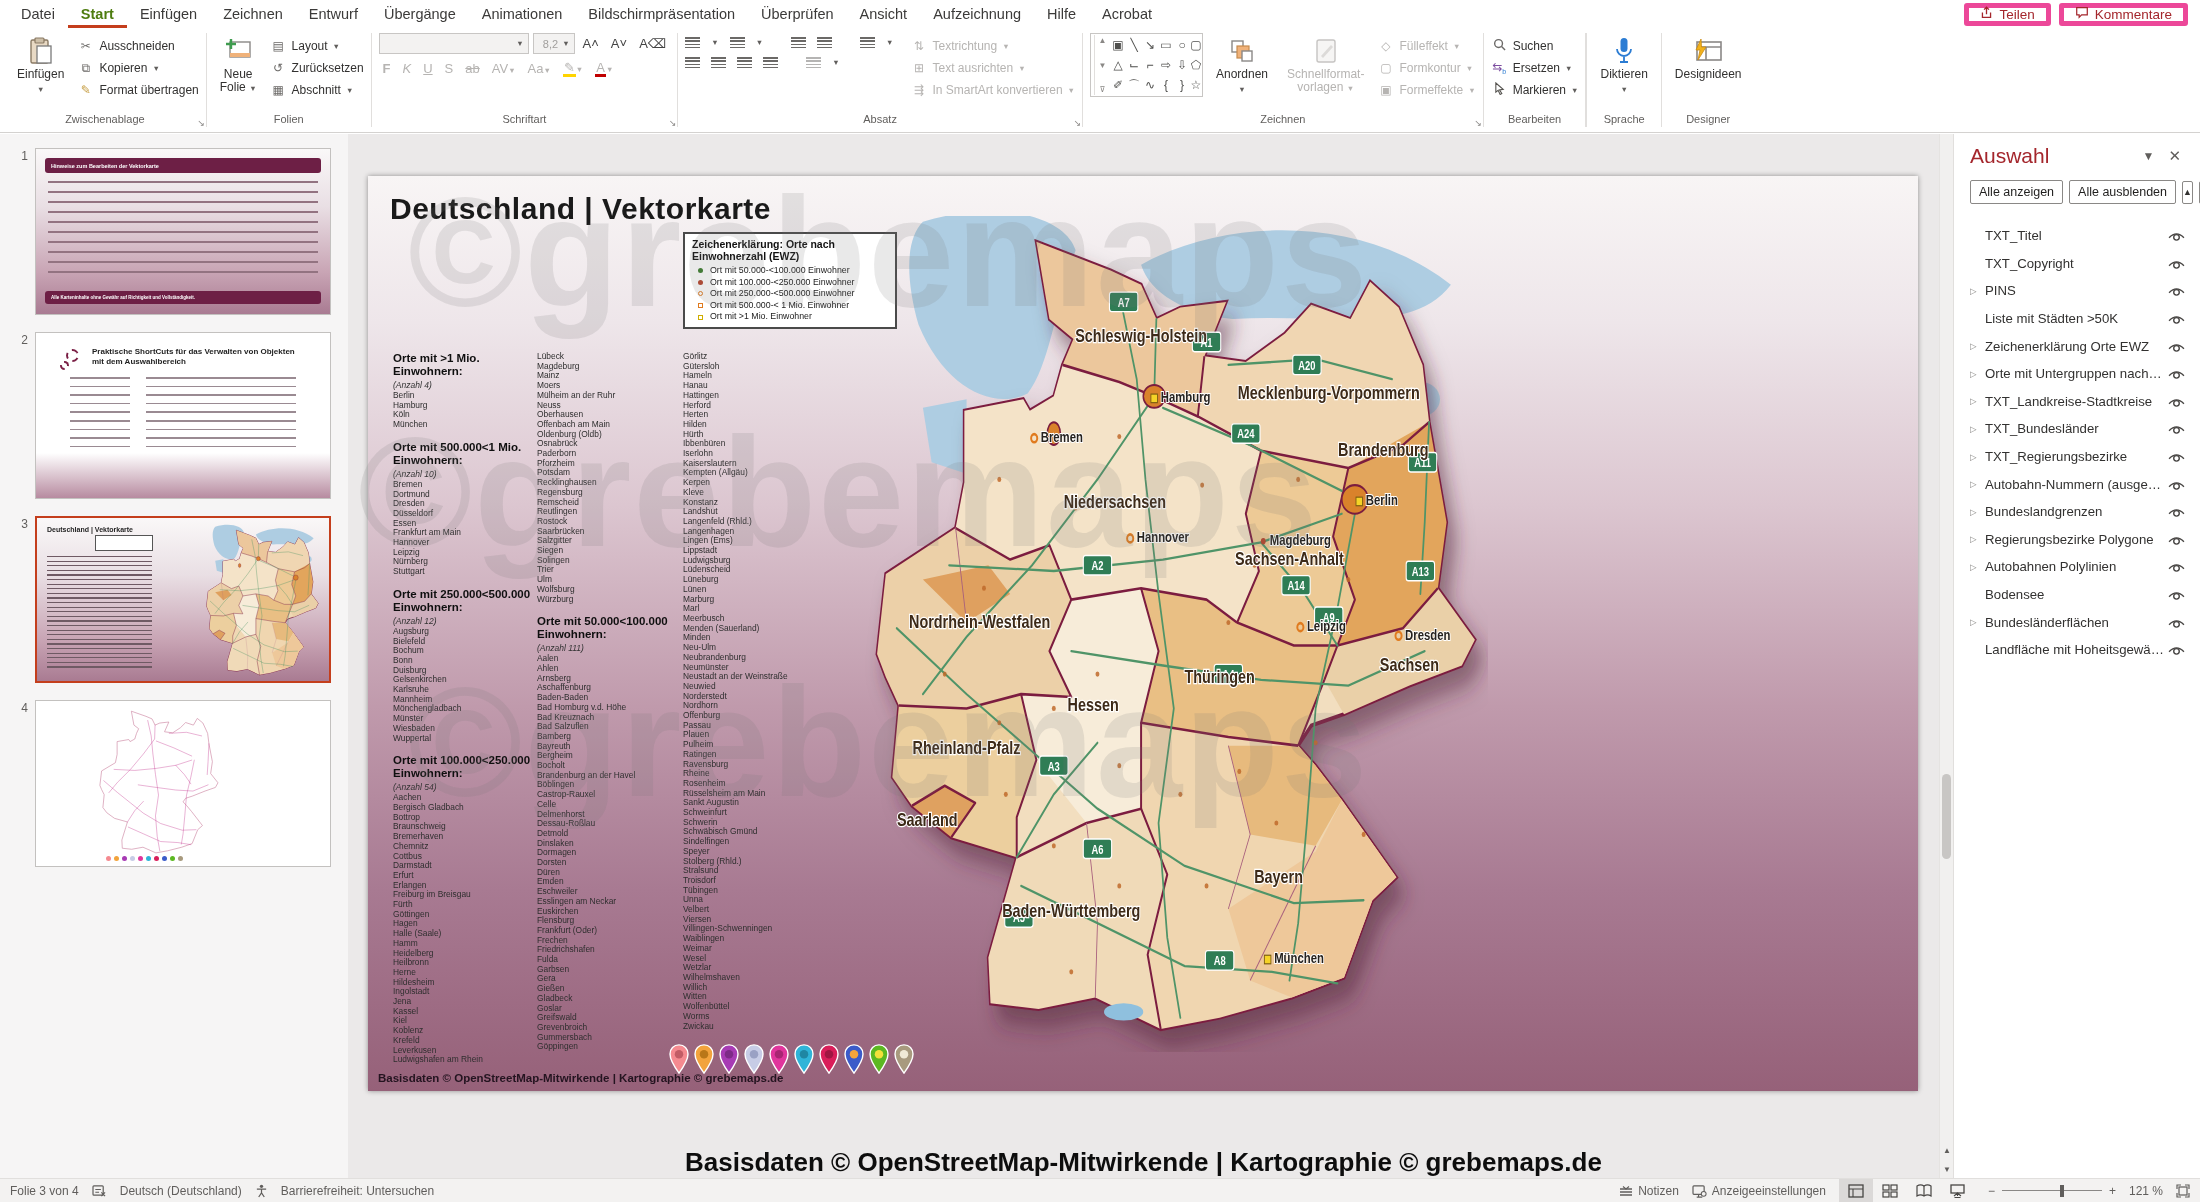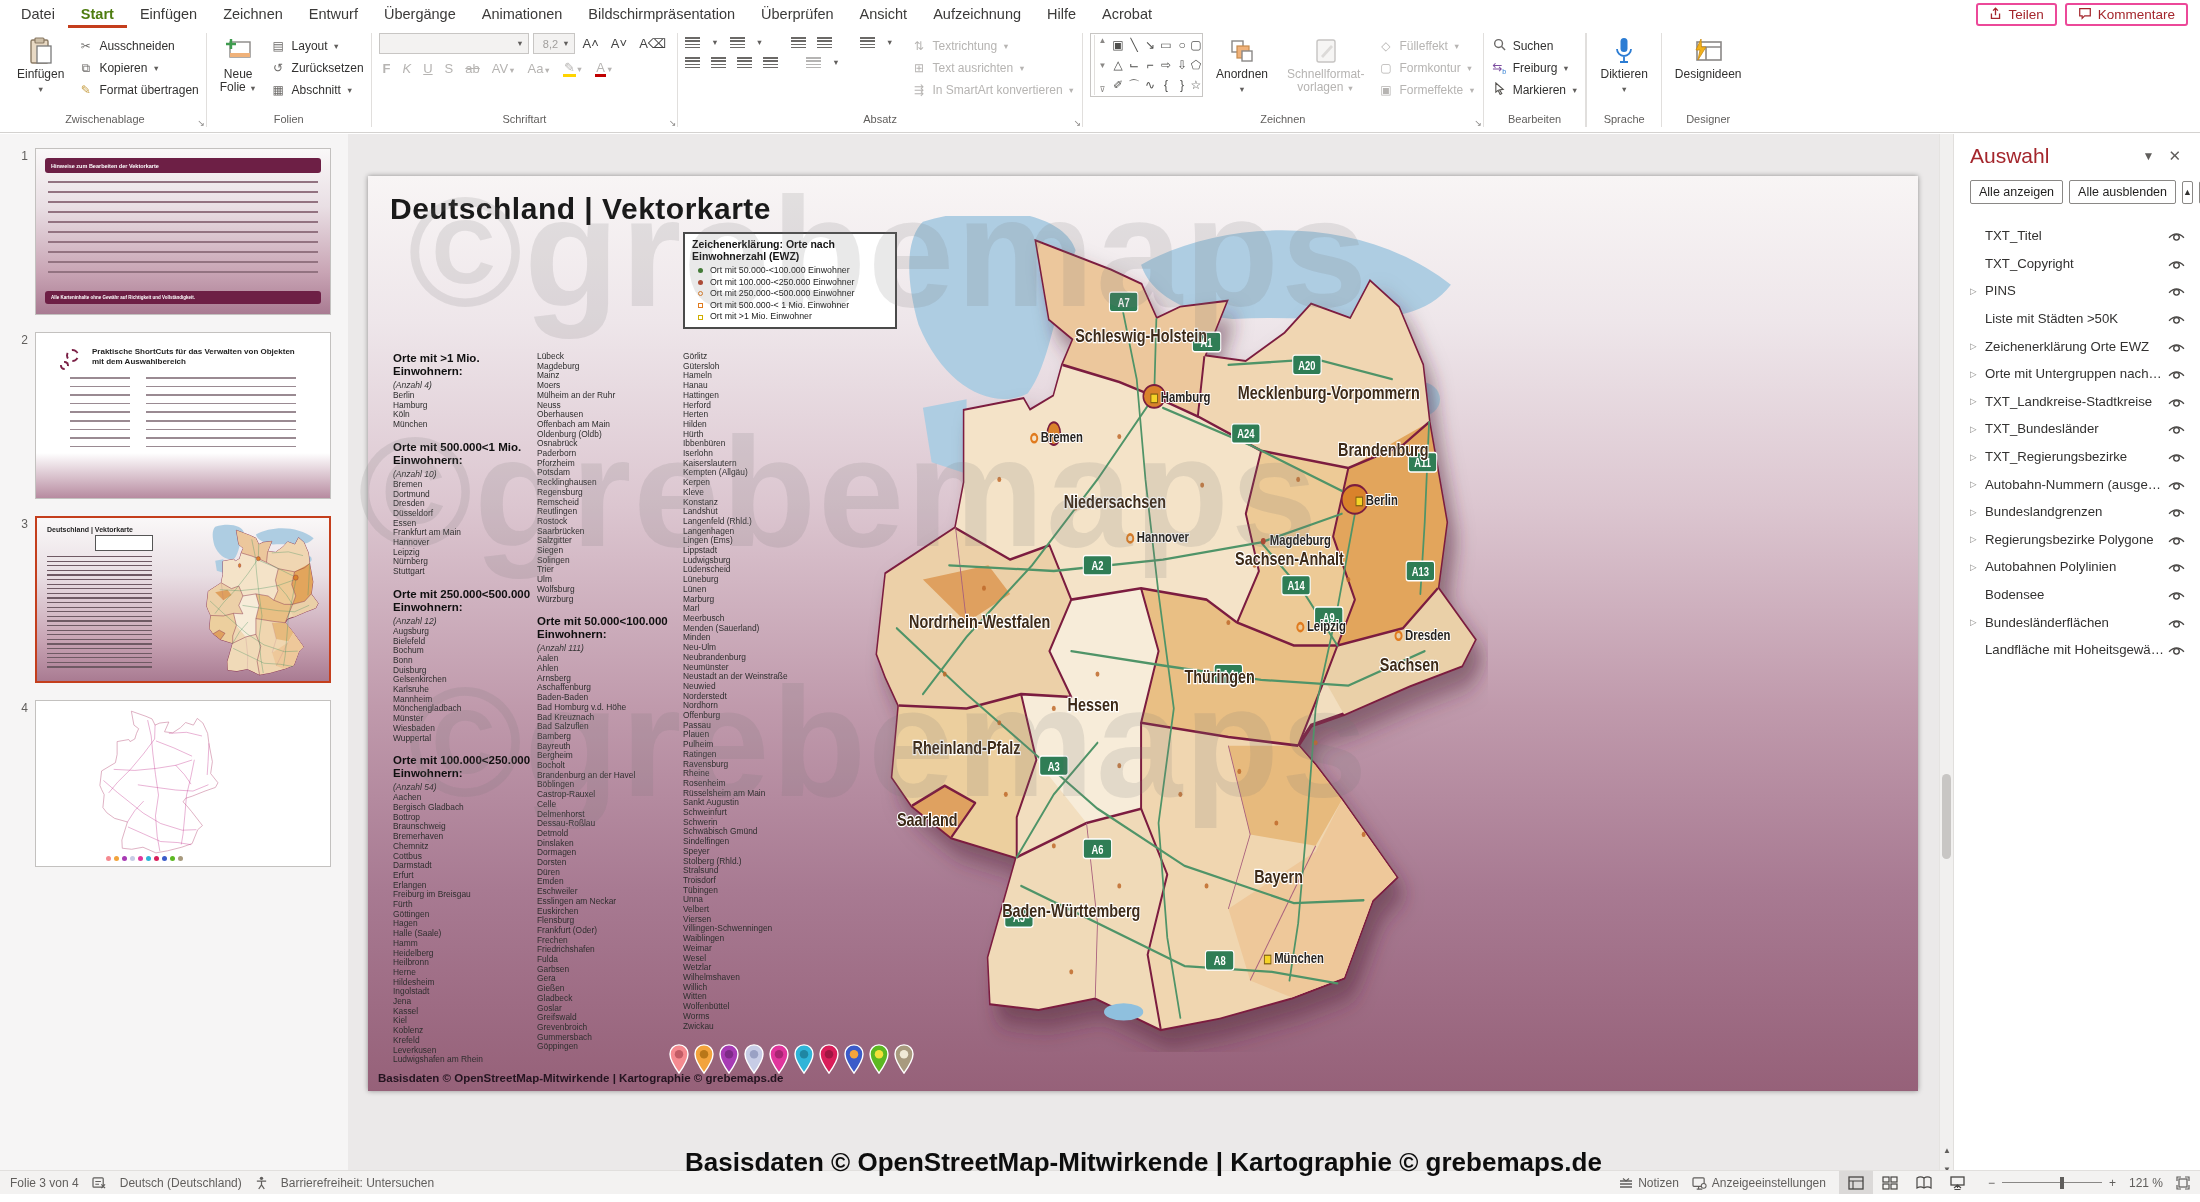--- a/index.html
+++ b/index.html
@@ -5,21 +5,21 @@
   html,body{margin:0;padding:0;background:#d0d0d0}
   *{box-sizing:border-box}
   .app{position:relative;width:2200px;height:1202px;background:#fff;overflow:hidden;
        font-family:"Liberation Sans",sans-serif;color:#323130}
 
   
   .menubar{height:28px;display:flex;align-items:stretch;background:#fff;padding-left:8px}
   .menu-item{padding:0 13px;font-size:14.5px;color:#3b3a39;display:flex;align-items:center;cursor:default;white-space:nowrap}
   .menu-item.active{color:#4d7c0f;font-weight:700;box-shadow:inset 0 -3px 0 #c43e1c}
   .menu-actions{margin-left:auto;display:flex;gap:8px;align-items:center;padding-right:12px}
-  .pill-btn{display:flex;align-items:flex-start;gap:6px;border:2px solid #ec4899;border-radius:3px;
+  .pill-btn{display:flex;align-items:center;gap:6px;border:5px solid #ec4899;border-radius:3px;
             padding:2px 11px;font-size:13.5px;color:#a4262c;background:#fff;height:23px}
 
   
   .ribbon{height:105px;background:#fff;border-bottom:1px solid #d4d2d0;display:flex;align-items:stretch;padding:0 4px}
   .rgroup{display:flex;flex-direction:column;padding:5px 7px 0;position:relative}
   .rg-content{flex:1;display:flex;align-items:flex-start;gap:7px}
   .rg-label{height:19px;font-size:11px;color:#605e5c;display:flex;align-items:flex-start;justify-content:center}
   .launcher{position:absolute;right:1px;bottom:4px;font-size:9px;color:#8a8886}
   .rsep{width:1px;background:#e1dfdd;margin:5px 0}
   .bigbtn{display:flex;flex-direction:column;align-items:center;gap:2px;padding:3px 6px;
@@ -123,21 +123,21 @@
   .sp-buttons{display:flex;gap:6px;margin:12px 0 18px;align-items:center}
   .sp-btn{border:1px solid #8a8886;background:#fff;font-size:12.5px;color:#201f1e;padding:4px 8px;border-radius:2px;white-space:nowrap}
   .sp-arrow{border:1px solid #8a8886;background:#fff;width:21px;height:23px;border-radius:2px;
             display:flex;align-items:center;justify-content:center;font-size:9px;color:#323130}
   .sel-row{display:flex;align-items:center;height:27.6px;font-size:13.2px;color:#323130}
   .exp{width:15px;font-size:8.5px;color:#8a8886;flex:none}
   .sel-label{flex:1;white-space:nowrap;overflow:hidden}
   .eye{width:24px;flex:none;display:flex;justify-content:center}
 
   
-  .statusbar{position:absolute;left:0;right:0;bottom:8px;height:24px;background:#f3f2f1;border-top:1px solid #e1dfdd;
+  .statusbar{position:absolute;left:0;right:0;bottom:0;height:24px;background:#f3f2f1;border-top:1px solid #e1dfdd;
              display:flex;align-items:center;font-size:12px;color:#605e5c;padding:0 10px;gap:13px}
   .sb-right{margin-left:auto;display:flex;align-items:center;gap:13px}
   .viewbar{display:flex}
   .vbtn{width:34px;height:23px;display:flex;align-items:center;justify-content:center}
   .vbtn.active{background:#dbd9d8}
   .zoom-slider{display:flex;align-items:center;gap:7px;color:#605e5c}
   .zs-line{width:100px;height:1.5px;background:#8a8886;position:relative}
   .zs-thumb{position:absolute;left:58px;top:-5px;width:4px;height:12px;background:#605e5c}
   .sb-icon{display:flex;align-items:flex-end}
 </style>
@@ -411,21 +411,21 @@
         <div class="smallrows">
           <div class="srow">
             <span class="sicon"><svg width="13" height="13" viewBox="0 0 14 14">
                   <circle cx="6" cy="6" r="4.2" fill="none" stroke="#6b6967" stroke-width="1.5"></circle>
                   <path d="M9.2 9.2 13 13" stroke="#6b6967" stroke-width="1.5"></path>
                 </svg></span>
             <span>Suchen</span>
             </div>
           <div class="srow">
             <span class="sicon" style="color:#7d4fa0">⇆<sub style="font-size:7px;color:#2e7dd1">b</sub></span>
-            <span>Freiburg</span>
+            <span>Ersetzen</span>
               <span class="chev">▼</span>
             </div>
           <div class="srow">
             <span class="sicon"><svg width="11" height="13" viewBox="0 0 12 14">
                   <path d="M2 1l8 7-4 .5 2.5 4-1.8 1L4.5 9 2 11z" fill="#fff" stroke="#55534f" stroke-width="1.2"></path>
                 </svg></span>
             <span>Markieren</span>
               <span class="chev">▼</span>
             </div>
         </div>

